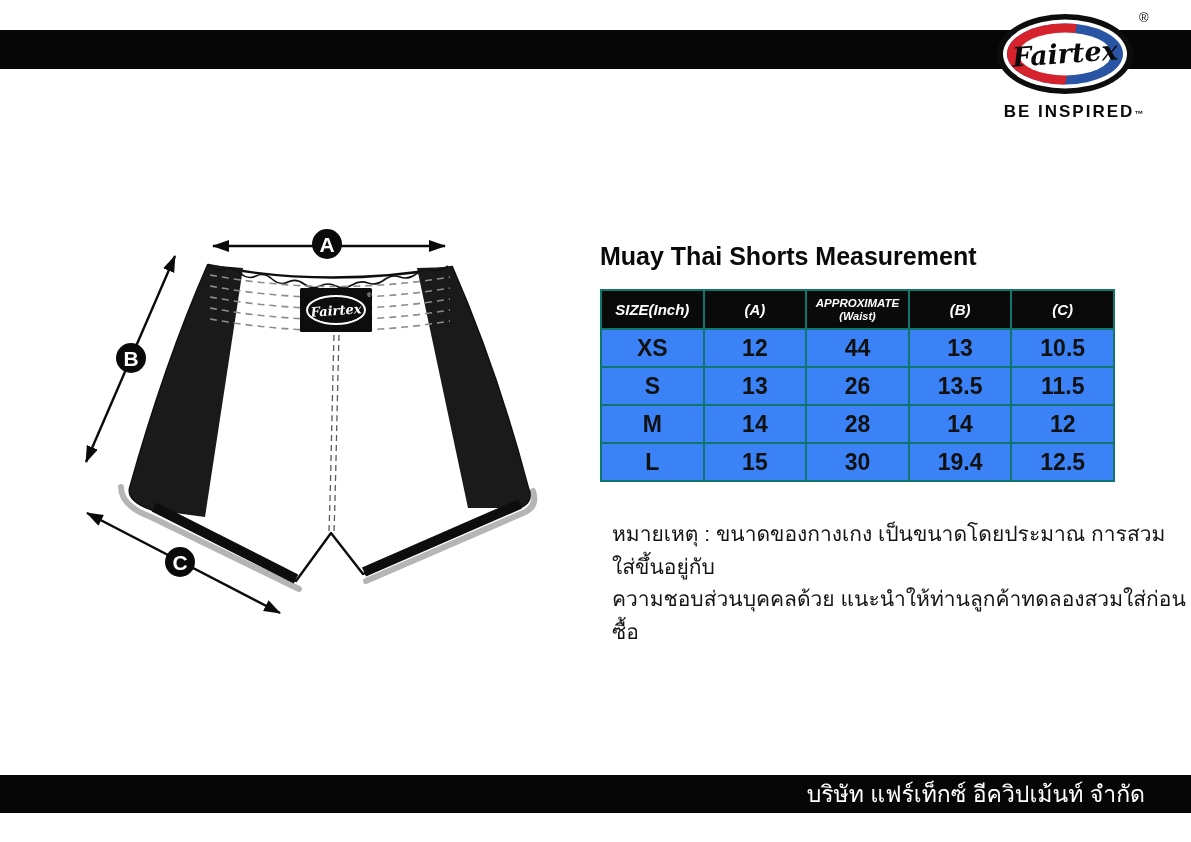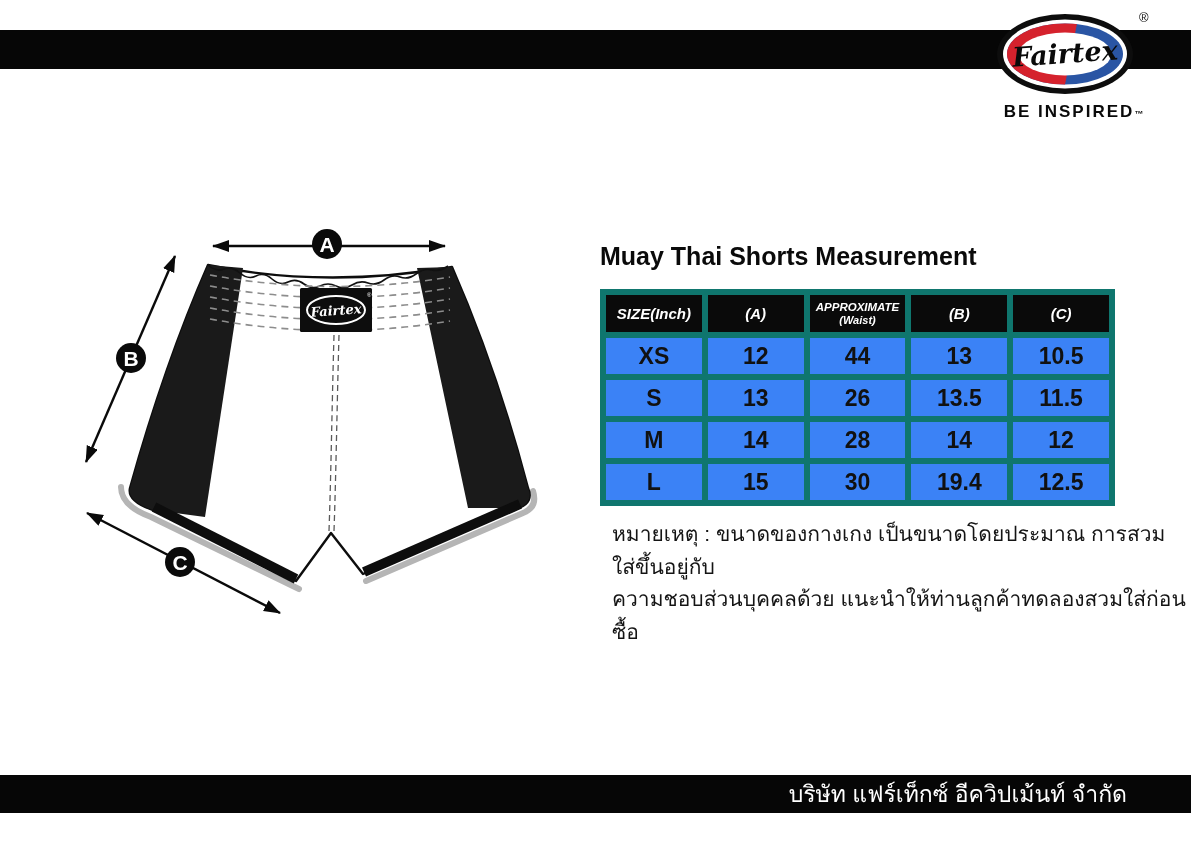--- a/index.html
+++ b/index.html
@@ -2,34 +2,34 @@
 <html><head>
 <meta charset="utf-8">
 <style>
   html,body{margin:0;padding:0;background:#fff;font-family:"Liberation Sans",sans-serif;}
   .canvas{position:relative;width:1191px;height:842px;background:#ffffff;overflow:hidden;}
 
   
   .top-bar{position:absolute;left:0;top:30px;width:1191px;height:39px;background:#060606;z-index:1;}
   .bottom-bar{position:absolute;left:0;top:775px;width:1191px;height:38px;background:#060606;
               color:#fff;font-size:23px;line-height:38px;text-align:right;box-sizing:border-box;
-              padding-right:64px;z-index:1;}
+              padding-right:46px;z-index:1;}
 
   
   .brand{position:absolute;left:986px;top:6px;width:175px;z-index:2;text-align:center;}
   .tagline{margin-top:-4px;font-weight:bold;font-size:17px;letter-spacing:2px;color:#0a0a0a;white-space:nowrap;}
   .tagline .tm{font-size:9px;letter-spacing:0;vertical-align:baseline;}
 
   
   .diagram{position:absolute;left:55px;top:205px;}
 
   
   .title{position:absolute;left:600px;top:242px;margin:0;font-size:25px;font-weight:bold;color:#0a0a0a;}
   .size-table{position:absolute;left:600px;top:289px;border-collapse:collapse;table-layout:fixed;width:515px;}
-  .size-table th,.size-table td{border:6px solid #0f766e;text-align:center;padding:0;}
+  .size-table th,.size-table td{border:2px solid #0f766e;text-align:center;padding:0;}
   .size-table thead th{background:#0a0a0a;color:#ffffff;font-style:italic;font-weight:bold;
                        font-size:15px;height:37px;}
   .size-table thead th .sub1{font-size:11.5px;line-height:1.15;display:block;}
   .size-table thead th .sub2{font-size:11px;line-height:1.15;display:block;}
   .size-table tbody td{height:36px;font-size:23px;font-weight:bold;color:#111;background:#3b82f6;}
   .note{position:absolute;left:600px;top:506px;width:575px;margin:12px;font-size:21px;line-height:1.55;color:#141414;}
 </style>
 </head>
 <body>
 

